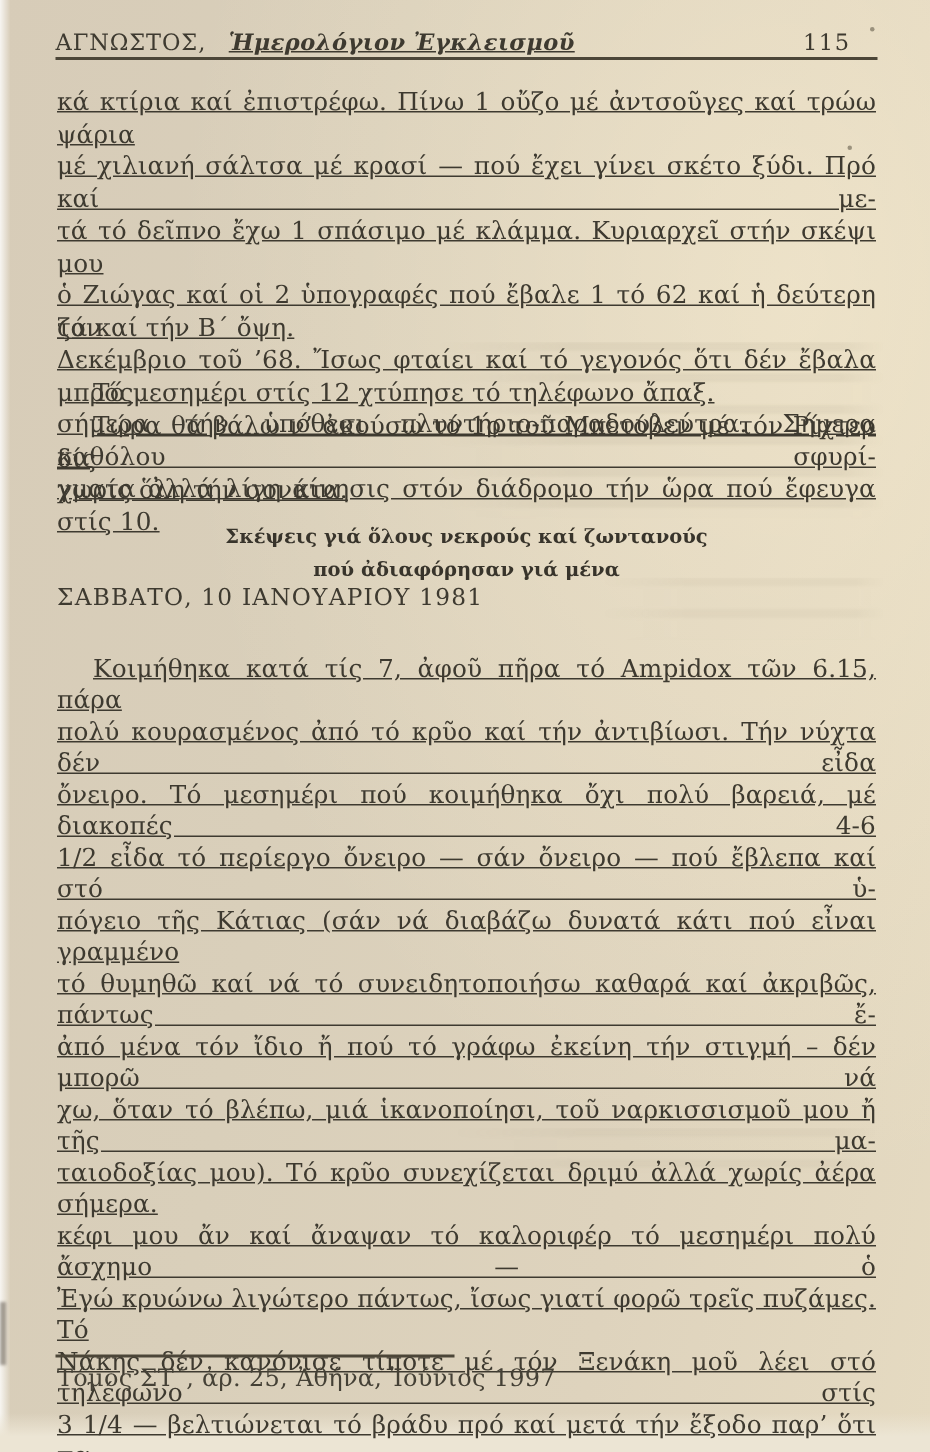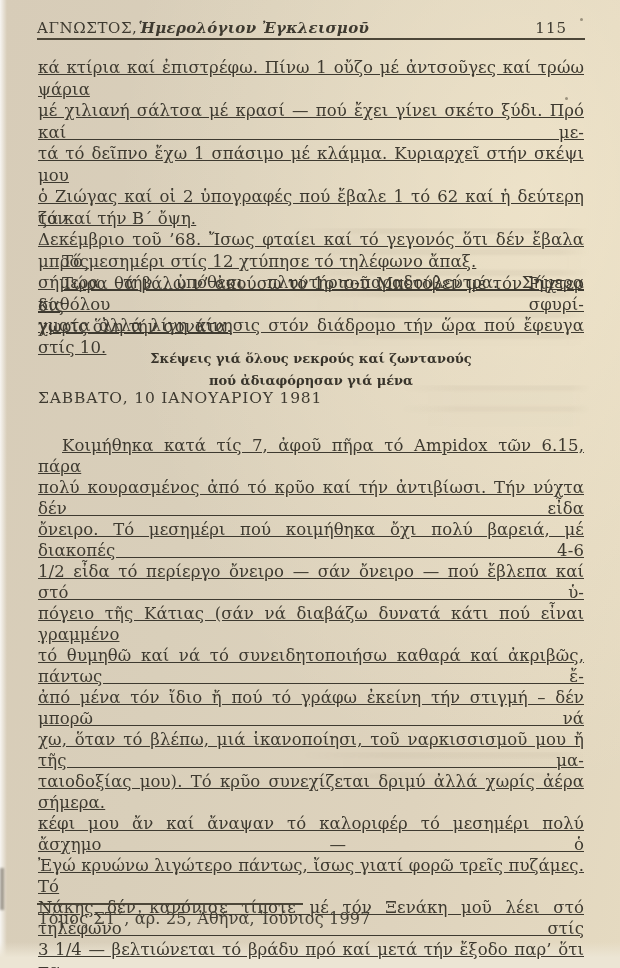--- a/index.html
+++ b/index.html
@@ -23,21 +23,21 @@
   .bleed{position:absolute;filter:blur(1.2px);opacity:0.55;pointer-events:none;
     background:repeating-linear-gradient(180deg,
       rgba(130,117,94,0.16) 0px, rgba(130,117,94,0.16) 6px,
       rgba(130,117,94,0.02) 6px, rgba(130,117,94,0.02) 21px);
     -webkit-mask-image:linear-gradient(90deg,transparent,black 30%,black 90%,transparent);
             mask-image:linear-gradient(90deg,transparent,black 30%,black 90%,transparent);}
   
   .header{position:absolute;left:37px;top:17px;width:548px;height:21px;
     border-bottom:2px solid #4c4638;display:flex;align-items:center;}
   .author{font-size:15px;letter-spacing:0.6px;}
-  .booktitle{font-size:15px;font-weight:700;font-style:italic;margin-left:1px;letter-spacing:0.3px;}
+  .booktitle{font-size:15px;font-weight:700;font-style:italic;margin-left:15px;letter-spacing:0.3px;text-decoration:underline;}
   .pagenum{margin-left:auto;font-size:15px;letter-spacing:1px;padding-right:18px;}
   
   .col{position:absolute;left:38px;width:546px;}
   .ln{font-size:16.5px;line-height:21.5px;text-align:justify;text-align-last:justify;
     white-space:normal;letter-spacing:0.1px;text-decoration:underline;}
   .ln.end{text-align-last:left;}
   .ln.indent{text-indent:24px;}
   .entry .ln{line-height:21.0px;}
   .sechead{font-weight:700;font-size:13px;line-height:22px;text-align:center;color:#38342b;}
   .datehead{font-size:15.5px;letter-spacing:0.8px;}

